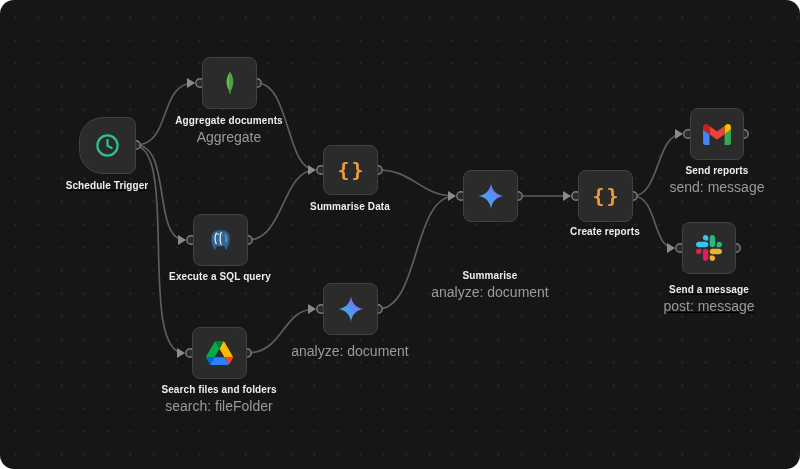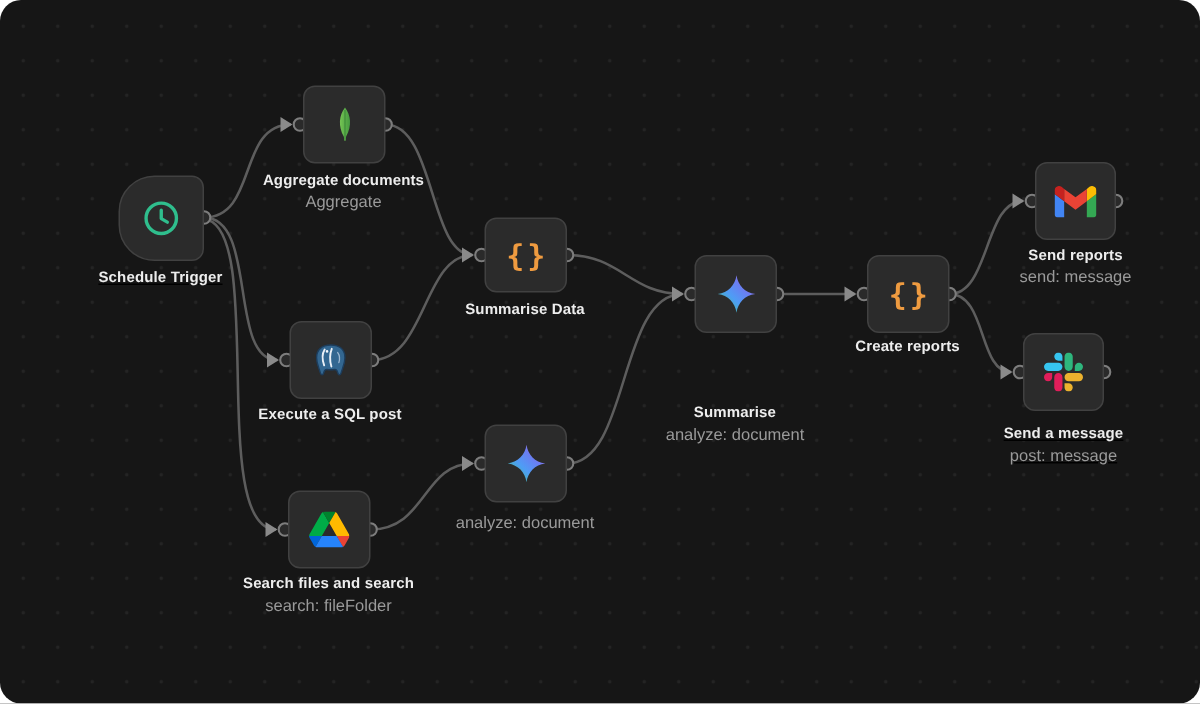--- a/index.html
+++ b/index.html
@@ -25,21 +25,21 @@
     border-radius:8px;
     display:flex;align-items:center;justify-content:center;
     box-sizing:border-box;
     cursor:pointer;
   }
   .node.trigger{border-radius:24px 8px 8px 24px;}
   .label{
     position:absolute;width:180px;text-align:center;pointer-events:none;
   }
   .label .title{font-size:10px;font-weight:700;color:#ededed;letter-spacing:.1px;}
-  .label .subtitle{font-size:11px;color:#9a9a9a;margin-top:3px;}
+  .label .subtitle{font-size:14px;color:#9a9a9a;margin-top:3px;}
   .braces{
     color:#ef9b40;font-family:"DejaVu Sans Mono",monospace;
     font-size:20px;font-weight:700;letter-spacing:2px;line-height:1;
     transform:translateX(1px);
   }
   
   .n-trigger   {left:79px; top:117px;width:57px;height:57px;}
   .n-aggregate {left:202px;top:57px; width:55px;height:52px;}
   .n-sql       {left:193px;top:214px;width:55px;height:52px;}
   .n-drive     {left:192px;top:327px;width:55px;height:52px;}
@@ -142,35 +142,35 @@
   <div class="node n-sql">
     <svg width="27" height="27" viewBox="0 0 32 32">
       <path d="M16 3.5 C23.2 3.5 27.2 7.4 27.2 13.6 C27.2 18.4 25.3 21.6 24.2 25.6 C23.7 27.6 22.1 27.6 21.6 25.7 C21.1 23.8 21 22.7 19 22.9 C17.2 23.2 14.8 23.2 13 22.9 C11 22.7 10.9 23.8 10.4 25.7 C9.9 27.6 8.3 27.6 7.8 25.6 C6.7 21.6 4.8 18.4 4.8 13.6 C4.8 7.4 8.8 3.5 16 3.5 Z" fill="#336791" stroke="#1d3d5c" stroke-width="1.1"></path>
       <path d="M11.2 7.2 C9.2 10.4 9.2 15.2 10.8 19.6" fill="none" stroke="#e9eff6" stroke-width="1.5" stroke-linecap="round"></path>
       <path d="M16.8 6.6 C15.3 10.4 15.3 16.4 16.5 20.6" fill="none" stroke="#e9eff6" stroke-width="1.5" stroke-linecap="round"></path>
       <circle cx="13.1" cy="8.6" r="1" fill="#f4f8fc"></circle>
       <path d="M21.5 9.5 C23 11.5 23.3 14.5 22.4 17.5" fill="none" stroke="#9fb9d2" stroke-width="1" stroke-linecap="round"></path>
     </svg>
   </div>
   <div class="label l-sql">
-    <div class="title">Execute a SQL post</div>
+    <div class="title">Execute a SQL query</div>
   </div>
 
   <div class="node n-drive">
     <svg width="27" height="24" viewBox="0 0 87.3 78">
       <path fill="#0066da" d="m6.6 66.85 3.85 6.65c.8 1.4 1.95 2.5 3.3 3.3l13.75-23.8h-27.5c0 1.55.4 3.1 1.2 4.5z"></path>
       <path fill="#00ac47" d="m43.65 25-13.75-23.8c-1.35.8-2.5 1.9-3.3 3.3l-25.4 44a9.06 9.06 0 0 0-1.2 4.5h27.5z"></path>
       <path fill="#ea4335" d="m73.55 76.8c1.35-.8 2.5-1.9 3.3-3.3l1.6-2.75 7.65-13.25c.8-1.4 1.2-2.95 1.2-4.5h-27.5l5.85 11.5z"></path>
       <path fill="#00832d" d="m43.65 25 13.75-23.8c-1.35-.8-2.9-1.2-4.5-1.2h-18.5c-1.6 0-3.15.45-4.5 1.2z"></path>
       <path fill="#2684fc" d="m59.8 53h-32.3l-13.75 23.8c1.35.8 2.9 1.2 4.5 1.2h50.8c1.6 0 3.15-.45 4.5-1.2z"></path>
       <path fill="#ffba00" d="m73.4 26.5-12.7-22c-.8-1.4-1.95-2.5-3.3-3.3l-13.75 23.8 16.15 28h27.45c0-1.55-.4-3.1-1.2-4.5z"></path>
     </svg>
   </div>
   <div class="label l-drive">
-    <div class="title">Search files and search</div>
+    <div class="title">Search files and folders</div>
     <div class="subtitle">search: fileFolder</div>
   </div>
 
   <div class="node n-transform">
     <span class="braces">{}</span>
   </div>
   <div class="label l-transform">
     <div class="title">Summarise Data</div>
   </div>
 

